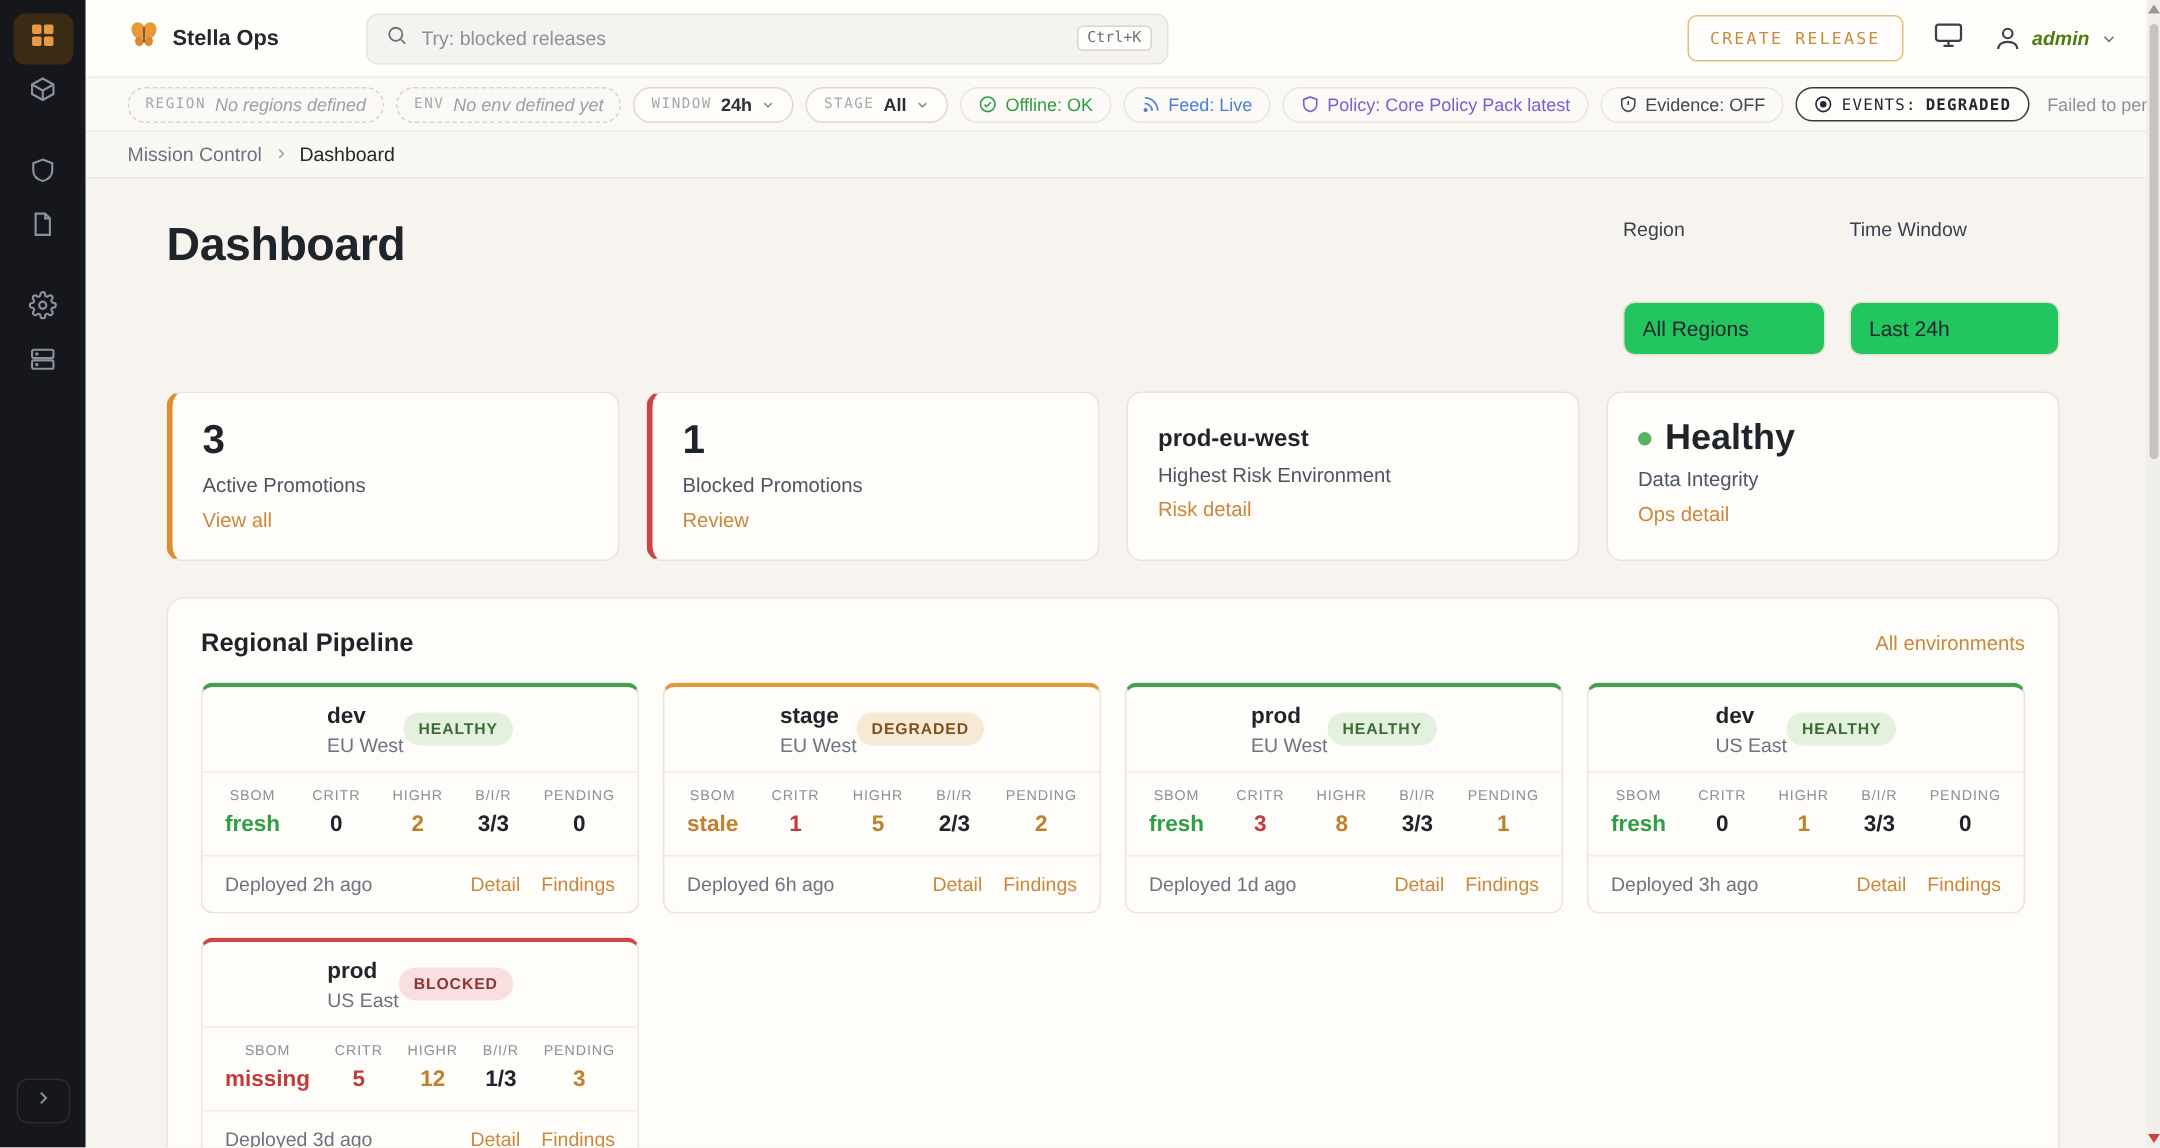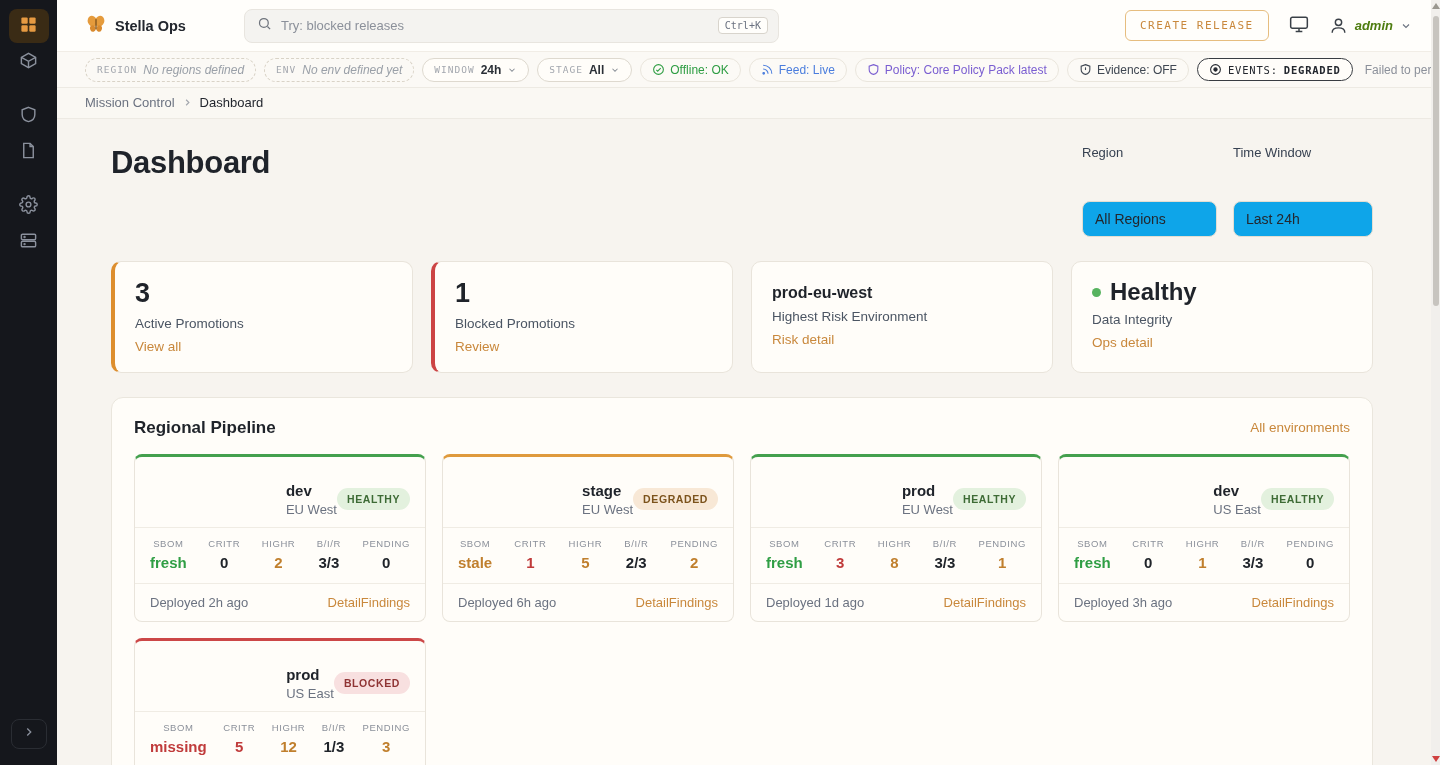--- a/index.html
+++ b/index.html
@@ -112,21 +112,21 @@
   .crumb-current { color: #23272e; }
 
   
   .main { flex: 1; padding: 26px 67px 0 54px; overflow: hidden; }
   .page-head { display: flex; justify-content: space-between; align-items: flex-start; margin-bottom: 24px; }
   .page-title { font-size: 31px; font-weight: bold; color: #1f232a; letter-spacing: -0.3px; }
   .page-sub { font-size: 15px; color: #3a4149; margin-top: 9px; }
   .filters { display: flex; gap: 16px; }
   .filter label { display: block; font-size: 13px; color: #374151; margin-bottom: 7px; }
   .filter-select {
-    height: 36px; background: #0ea5e9; border: 1px solid #e3ded2; border-radius: 8px;
+    height: 36px; background: #22c55e; border: 1px solid #e3ded2; border-radius: 8px;
     display: flex; align-items: center; padding: 0 12px; font-size: 14px; color: #23272e;
     cursor: pointer;
     margin-top: 41px;
   }
   .w-region { width: 135px; } .w-window { width: 140px; }
 
   
   .stats-row { display: grid; grid-template-columns: repeat(4, 1fr); gap: 18px; margin-bottom: 24px; }
   .stat-card {
     background: #fffdf9; border: 1px solid #e9e4db; border-radius: 10px;
@@ -150,21 +150,21 @@
   .panel-title { font-size: 17px; font-weight: bold; color: #1f232a; }
   .panel-link { font-size: 13.5px; color: var(--accent, #c9883c); cursor: pointer; }
   .pipe-grid { display: grid; grid-template-columns: repeat(4, 1fr); gap: 16px; margin-top: 16px; }
   .pipe-card {
     background: #fffdf9; border: 1px solid #e9e4db; border-radius: 8px;
     border-top-width: 3px; overflow: hidden;
   }
   .pipe-card.c-healthy { border-top-color: #44a04e; }
   .pipe-card.c-degraded { border-top-color: #df9a3d; }
   .pipe-card.c-blocked { border-top-color: #cc4747; }
-  .pipe-head { display: flex; justify-content: flex-end; align-items: center; padding: 25px 15px 10px; }
+  .pipe-head { display: flex; justify-content: center; align-items: center; padding: 11px 15px 10px; }
   .pipe-env { font-size: 15px; font-weight: bold; color: #1f232a; }
   .pipe-region { font-size: 13px; color: #6b7280; margin-top: 3px; }
   .badge {
     font-size: 10.5px; font-weight: bold; letter-spacing: 0.6px;
     padding: 5px 10px; border-radius: 999px; white-space: nowrap;
   }
   .badge.b-healthy { background: #e3f1de; color: #3d6b35; }
   .badge.b-degraded { background: #f8e8d6; color: #7c531c; }
   .badge.b-blocked { background: #f8e0e0; color: #8f3434; }
   .pipe-stats {
@@ -174,21 +174,21 @@
   }
   .pstat { text-align: center; }
   .pstat .k { display: block; font-size: 9.5px; letter-spacing: 0.6px; color: #8b909a; }
   .pstat .v { display: block; font-size: 15px; font-weight: bold; margin-top: 5px; }
   .t-n { color: #20242a; }
   .t-ok { color: var(--ok, #2f9e44); }
   .t-warn { color: var(--warn, #c07f2d); }
   .t-crit { color: var(--crit, #c03b3b); }
   .pipe-foot { display: flex; justify-content: space-between; align-items: center; padding: 11px 15px; font-size: 13px; }
   .pipe-deployed { color: #6b7280; }
-  .pipe-links { display: flex; }
+  .pipe-links { display: flex; gap: 14px; }
   .pipe-links span { color: var(--accent, #c9883c); cursor: pointer; }
 
   
   .scrollbar { position: absolute; top: 0; right: 0; width: 9px; height: 765px; background: #f1efec; z-index: 5; }
   .sb-thumb { position: absolute; top: 16px; left: 1.5px; width: 6px; height: 290px; border-radius: 3px; background: #c7c4bf; cursor: pointer; }
   .sb-up { position: absolute; top: 3px; left: 0.5px; width: 0; height: 0; border-left: 4px solid transparent; border-right: 4px solid transparent; border-bottom: 6px solid #9a978f; }
   .sb-down { position: absolute; bottom: 3px; left: 0.5px; width: 0; height: 0; border-left: 4px solid transparent; border-right: 4px solid transparent; border-top: 6px solid #d04040; }
 </style>
 </head>
 <body>

